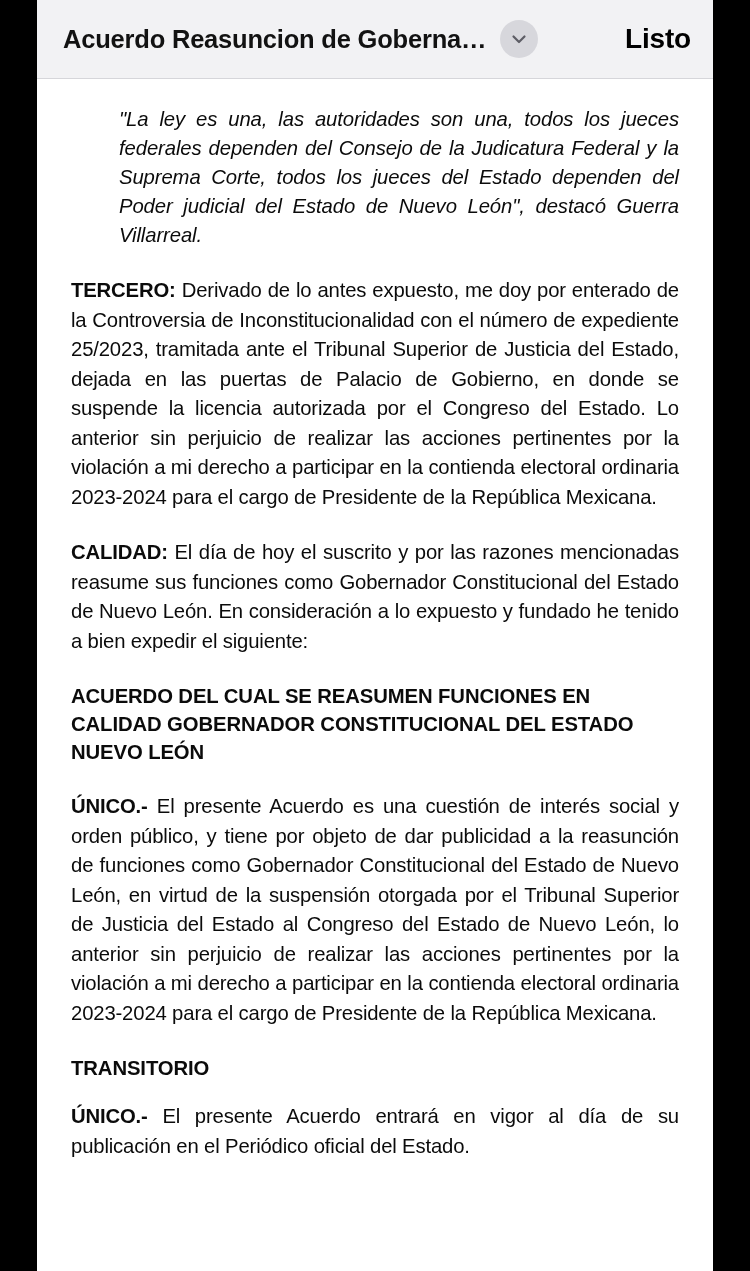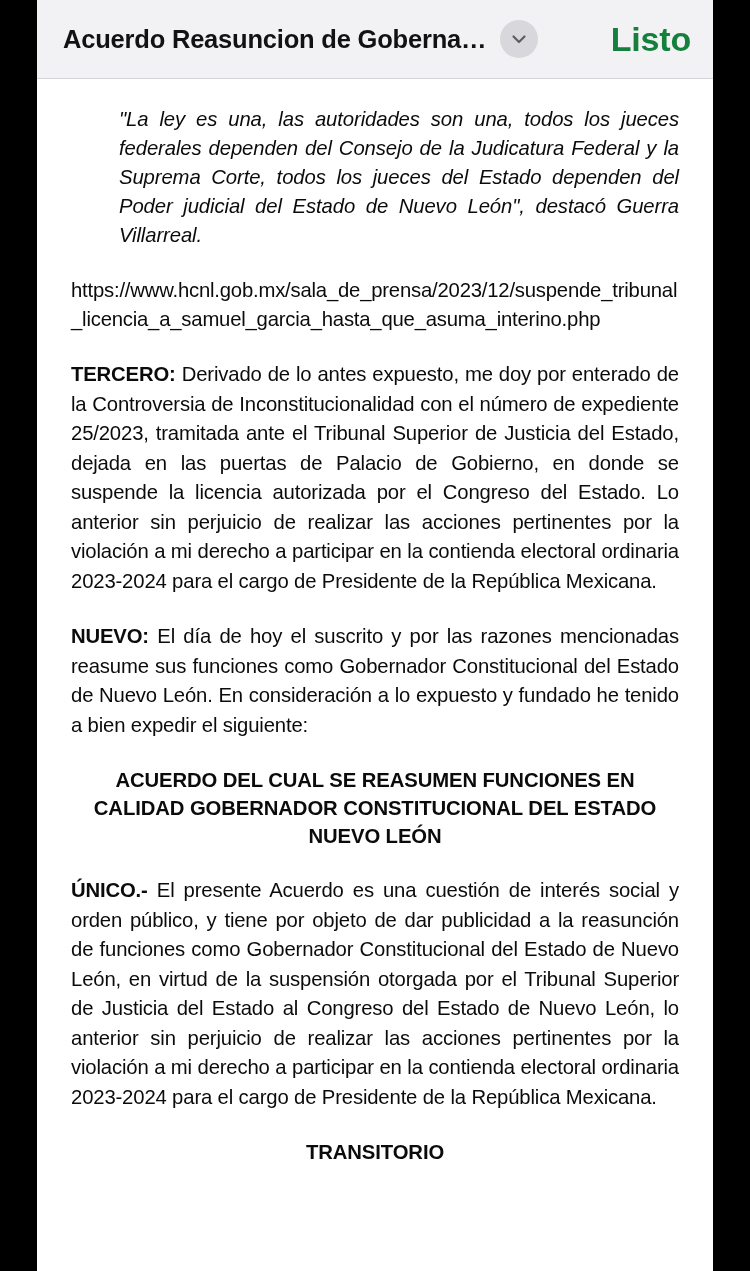--- a/index.html
+++ b/index.html
@@ -59,23 +59,23 @@
     border-radius: 50%;
     background: #d7d7dc;
     margin-left: 14px;
     display: flex;
     align-items: center;
     justify-content: center;
   }
   .chevron-btn svg { display: block; }
   .header-action {
     margin-left: auto;
-    font-size: 34px;
+    font-size: 28px;
     font-weight: bold;
-    color: #15803d;
+    color: #000000;
     letter-spacing: -0.2px;
     white-space: nowrap;
   }
   
   .doc {
     padding: 26px 34px 0 34px;
     box-sizing: border-box;
     color: #0b0b0b;
   }
   .quote {
@@ -99,21 +99,21 @@
     line-height: 29.5px;
     text-align: justify;
     margin: 0 0 26px 0;
     letter-spacing: -0.15px;
   }
   p.body b { font-weight: bold; margin-top: 30px; }
   .center-heading {
     font-size: 20.3px;
     font-weight: bold;
     line-height: 28px;
-    text-align: center;
+    text-align: left;
     margin: 0 0 26px 0;
     letter-spacing: -0.1px;
   }
   .center-heading.single { margin-bottom: 20px; }
 </style>
 </head>
 <body>
 
 <div class="screen">
   <div class="page">
@@ -125,35 +125,37 @@
           <path d="M4.5 7.5 L10 13 L15.5 7.5" fill="none" stroke="#5d5d65" stroke-width="2.2" stroke-linecap="round" stroke-linejoin="round"></path>
         </svg>
       </div>
       <div class="header-action">Listo</div>
     </div>
 
     <div class="doc">
 
       <div class="quote">"La ley es una, las autoridades son una, todos los jueces federales dependen del Consejo de la Judicatura Federal y la Suprema Corte, todos los jueces del Estado dependen del Poder judicial del Estado de Nuevo León", destacó Guerra Villarreal.</div>
 
-      <div class="url">https://www.hcnl.gob.mx/sala_de_prensa/2023/12/suspende_tribunal_licencia_a_samuel_garcia_hasta_que_asuma_interino.php</div>
 
       <p class="body">
         <b>TERCERO:</b><span> Derivado de lo antes expuesto, me doy por enterado de la Controversia de Inconstitucionalidad con el número de expediente 25/2023, tramitada ante el Tribunal Superior de Justicia del Estado, dejada en las puertas de Palacio de Gobierno, en donde se suspende la licencia autorizada por el Congreso del Estado. Lo anterior sin perjuicio de realizar las acciones pertinentes por la violación a mi derecho a participar en la contienda electoral ordinaria 2023-2024 para el cargo de Presidente de la República Mexicana.</span>
       </p>
 
       <p class="body">
-        <b>NUEVO:</b><span> El día de hoy el suscrito y por las razones mencionadas reasume sus funciones como Gobernador Constitucional del Estado de Nuevo León. En consideración a lo expuesto y fundado he tenido a bien expedir el siguiente:</span>
+        <b>CALIDAD:</b><span> El día de hoy el suscrito y por las razones mencionadas reasume sus funciones como Gobernador Constitucional del Estado de Nuevo León. En consideración a lo expuesto y fundado he tenido a bien expedir el siguiente:</span>
       </p>
 
       <div class="center-heading">ACUERDO DEL CUAL SE REASUMEN FUNCIONES EN CALIDAD GOBERNADOR CONSTITUCIONAL DEL ESTADO NUEVO LEÓN</div>
 
       <p class="body">
         <b>ÚNICO.-</b><span> El presente Acuerdo es una cuestión de interés social y orden público, y tiene por objeto de dar publicidad a la reasunción de funciones como Gobernador Constitucional del Estado de Nuevo León, en virtud de la suspensión otorgada por el Tribunal Superior de Justicia del Estado al Congreso del Estado de Nuevo León, lo anterior sin perjuicio de realizar las acciones pertinentes por la violación a mi derecho a participar en la contienda electoral ordinaria 2023-2024 para el cargo de Presidente de la República Mexicana.</span>
       </p>
 
       <div class="center-heading single">TRANSITORIO</div>
 
+      <p class="body">
+        <b>ÚNICO.-</b><span> El presente Acuerdo entrará en vigor al día de su publicación en el Periódico oficial del Estado.</span>
+      </p>
 
     </div>
 
   </div>
 </div>
 
 </body></html>

